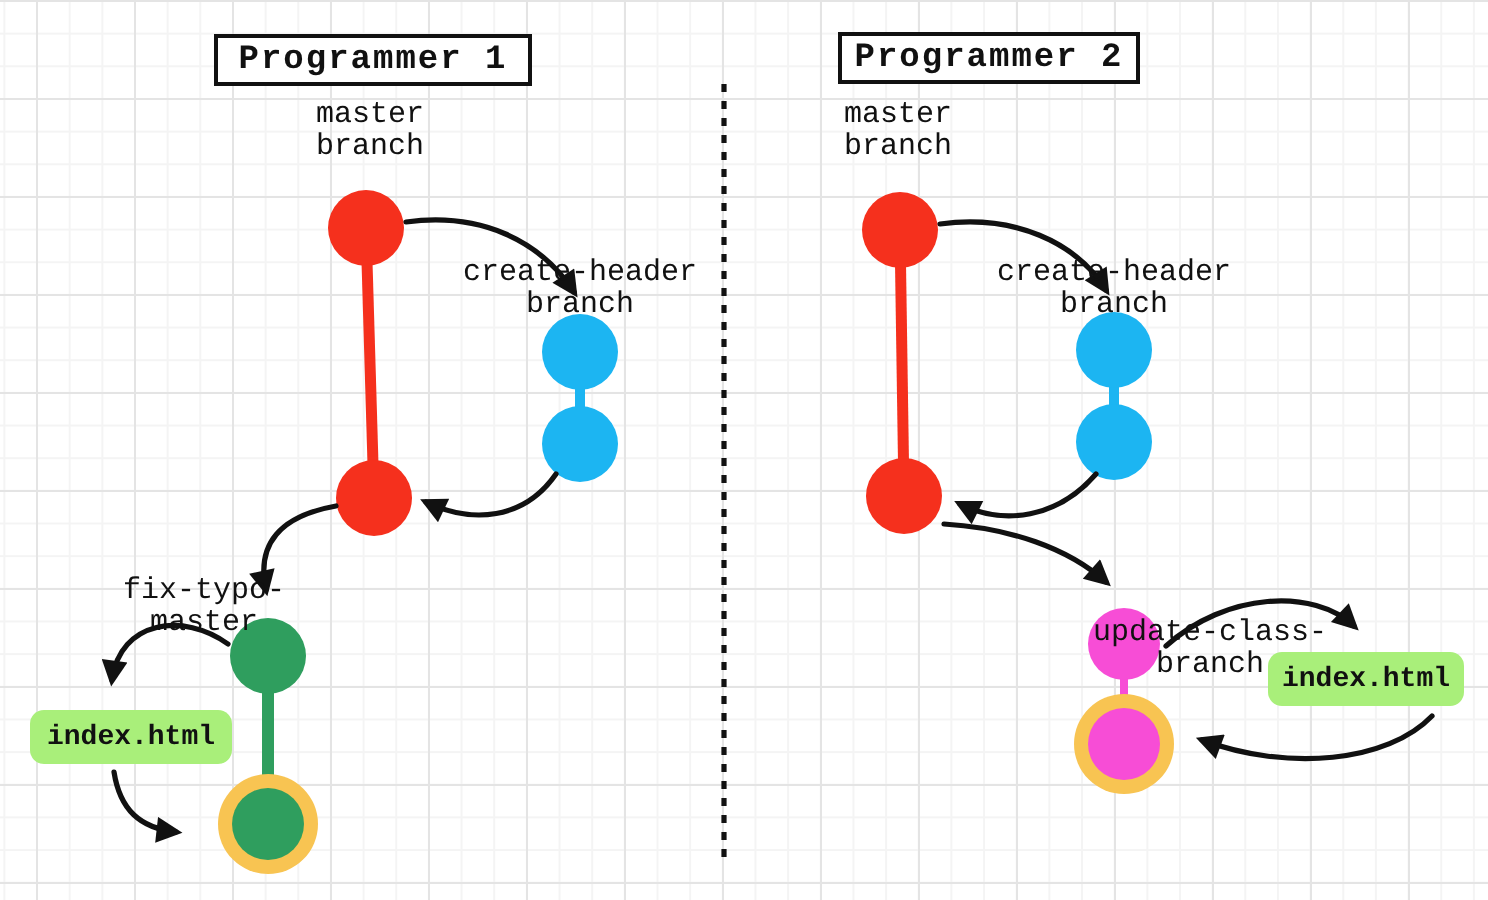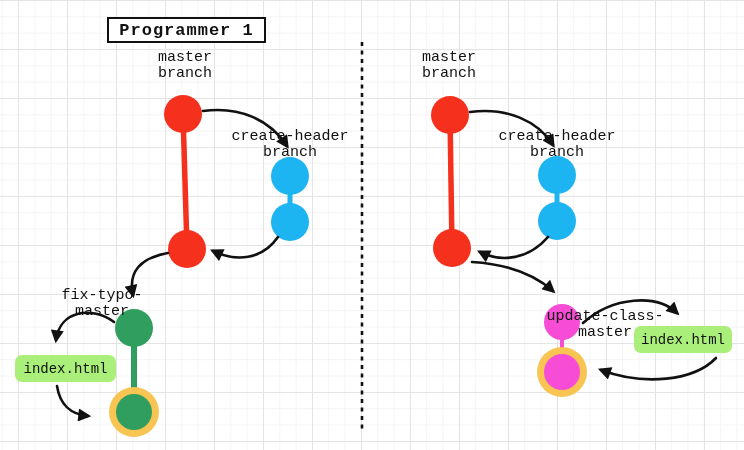--- a/index.html
+++ b/index.html
@@ -22,21 +22,21 @@
     font-weight:bold;font-size:17px;letter-spacing:1px;white-space:pre;
   }
   .label{
     position:absolute;font-weight:normal;font-size:15px;line-height:16px;
     white-space:pre-line;
   }
   .label.centered{text-align:center;margin-top:44px;}
   .filetag{
     position:absolute;display:flex;align-items:center;justify-content:center;
     background:var(--c-file_box_bg,#a9ef7a);border-radius:7px;
-    font-size:14px;font-weight:normal;white-space:pre;
+    font-size:14px;font-weight:bold;white-space:pre;
   }
   
   .branch{fill:none;stroke-linecap:butt;}
   .branch.red{stroke:var(--c-red,#f5301d);stroke-width:5.5;}
   .branch.blue{stroke:var(--c-blue,#1cb5f2);stroke-width:5;}
   .branch.green{stroke:var(--c-green,#2f9e5e);stroke-width:6;}
   .branch.pink{stroke:var(--c-pink,#f74dd6);stroke-width:4;}
   .node.red{fill:var(--c-red,#f5301d);}
   .node.blue{fill:var(--c-blue,#1cb5f2);}
   .node.green{fill:var(--c-green,#2f9e5e);}
@@ -101,21 +101,22 @@
 
   <div class="titlebox" style="left:107px;top:17px;width:155px;height:22px">Programmer 1</div>
   <div class="label" style="left:158px;top:50px">master
 branch</div>
   <div class="label centered" style="left:228px;top:85px;width:124px">create-header
 branch</div>
   <div class="label centered" style="left:44px;top:244px;width:116px">fix-typo-
 master</div>
   <div class="filetag" style="left:15px;top:355px;width:101px;height:27px">index.html</div>
 
+  <div class="titlebox" style="left:419px;top:16px;width:147px;height:22px">Programmer 2</div>
   <div class="label" style="left:422px;top:50px">master
 branch</div>
   <div class="label centered" style="left:495px;top:85px;width:124px">create-header
 branch</div>
   <div class="label centered" style="left:535px;top:265px;width:140px">update-class-
-master</div>
+branch</div>
   <div class="filetag" style="left:634px;top:326px;width:98px;height:27px">index.html</div>
 
 </div>
 
 </body></html>

